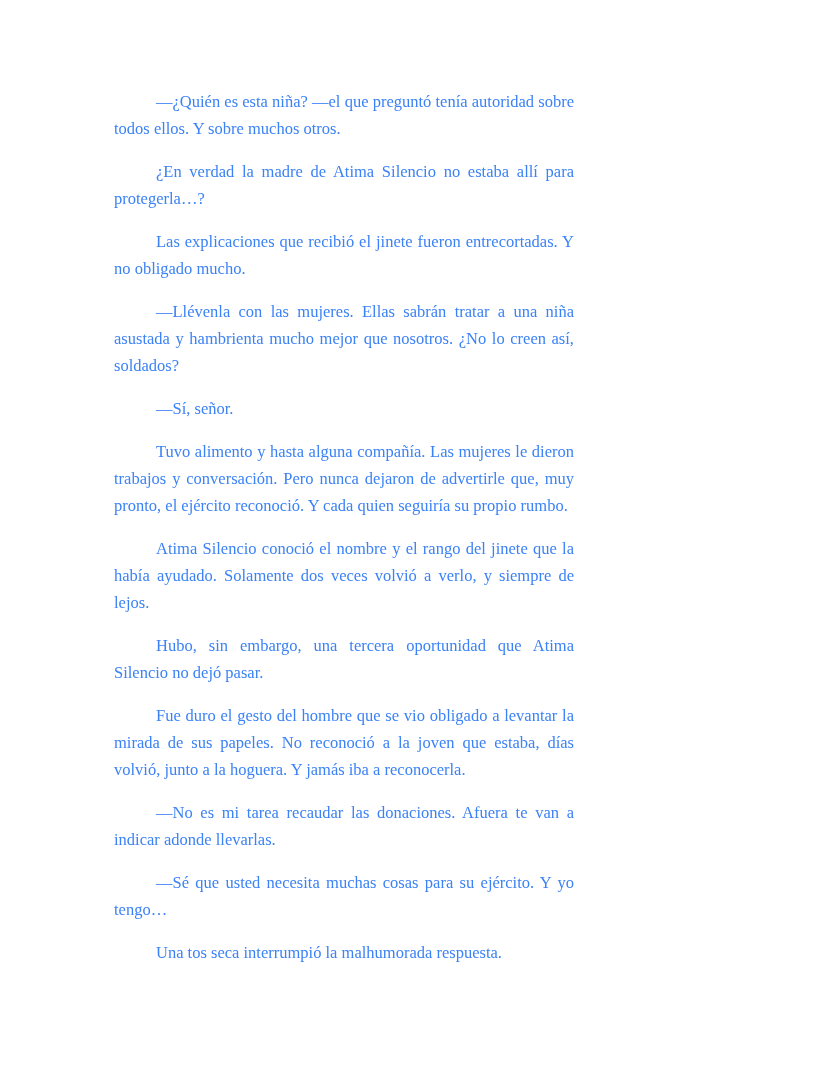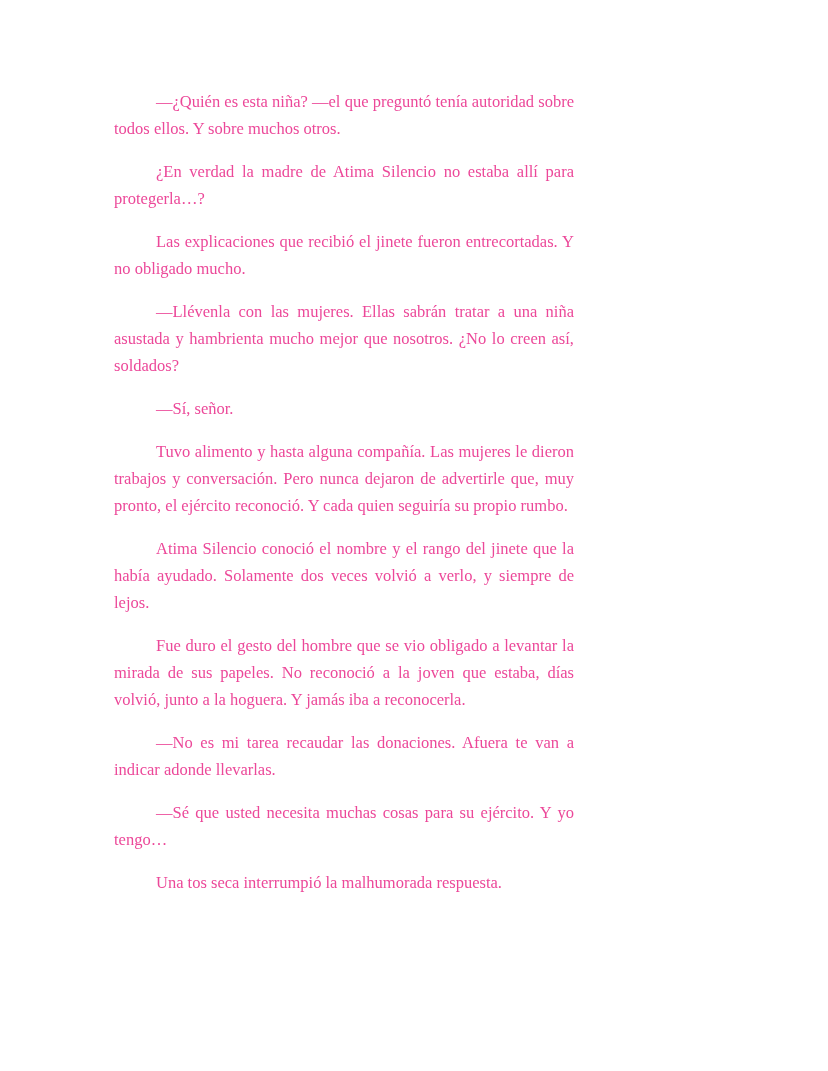--- a/index.html
+++ b/index.html
@@ -12,38 +12,39 @@
     .page {
       position: relative;
       width: 688px;
       height: 1071px;
       background: #ffffff;
       box-sizing: border-box;
       padding: 88px 114px 0 114px;
       font-family: "Liberation Serif", "DejaVu Serif", serif;
       font-size: 16.5px;
       line-height: 27px;
-      color: #ec4899;
+      color: #3b82f6;
       overflow: hidden;
     }
     .para {
       margin: 0 0 16px 0;
       text-indent: 42px;
       text-align: justify;
       text-justify: inter-word;
     }
   </style>
 </head>
 <body>
 
 <div class="page">
   <p class="para">—¿Quién es esta niña? —el que preguntó tenía autoridad sobre todos ellos. Y sobre muchos otros.</p>
   <p class="para">¿En verdad la madre de Atima Silencio no estaba allí para protegerla…?</p>
   <p class="para">Las explicaciones que recibió el jinete fueron entrecortadas. Y no obligado mucho.</p>
   <p class="para">—Llévenla con las mujeres. Ellas sabrán tratar a una niña asustada y hambrienta mucho mejor que nosotros. ¿No lo creen así, soldados?</p>
   <p class="para">—Sí, señor.</p>
   <p class="para">Tuvo alimento y hasta alguna compañía. Las mujeres le dieron trabajos y conversación. Pero nunca dejaron de advertirle que, muy pronto, el ejército reconoció. Y cada quien seguiría su propio rumbo.</p>
   <p class="para">Atima Silencio conoció el nombre y el rango del jinete que la había ayudado. Solamente dos veces volvió a verlo, y siempre de lejos.</p>
+  <p class="para">Hubo, sin embargo, una tercera oportunidad que Atima Silencio no dejó pasar.</p>
   <p class="para">Fue duro el gesto del hombre que se vio obligado a levantar la mirada de sus papeles. No reconoció a la joven que estaba, días volvió, junto a la hoguera. Y jamás iba a reconocerla.</p>
   <p class="para">—No es mi tarea recaudar las donaciones. Afuera te van a indicar adonde llevarlas.</p>
   <p class="para">—Sé que usted necesita muchas cosas para su ejército. Y yo tengo…</p>
   <p class="para">Una tos seca interrumpió la malhumorada respuesta.</p>
 </div>
 
 </body></html>

